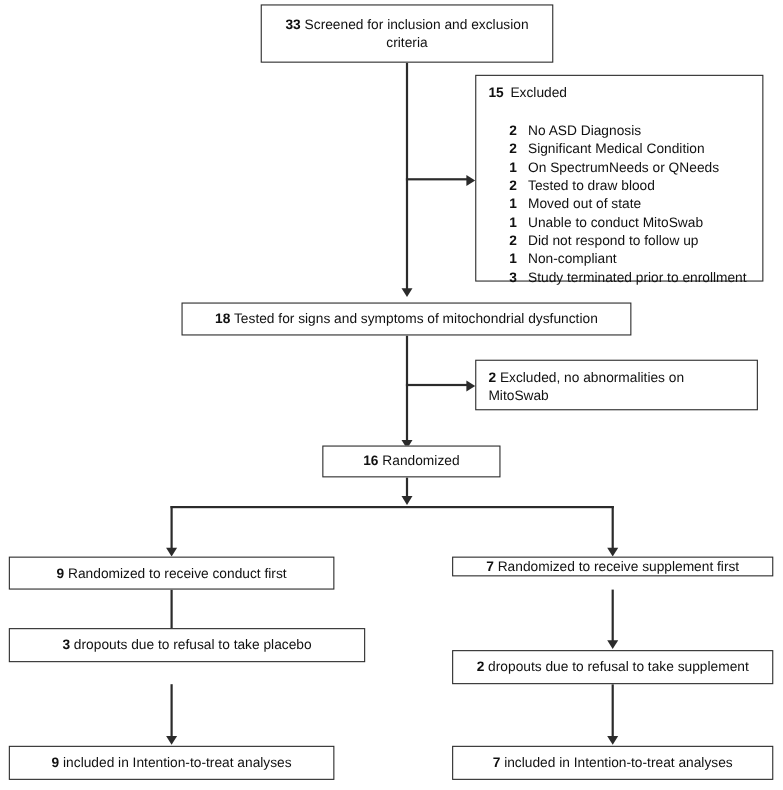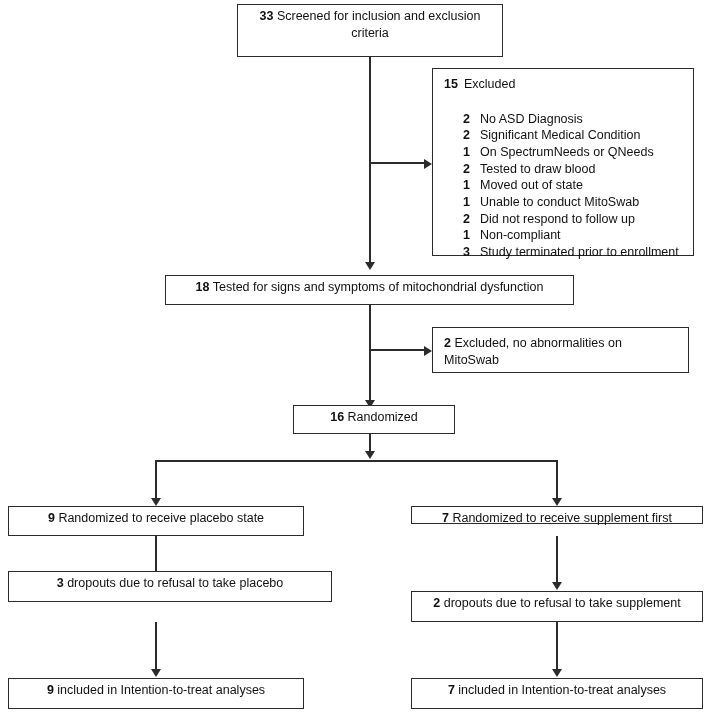--- a/index.html
+++ b/index.html
@@ -21,20 +21,21 @@
     box-sizing: border-box;
     border: 1px solid #2b2b2b;
     background: #ffffff;
     font-size: 12.5px;
     color: #111111;
     line-height: 1.32;
     z-index: 3;
   }
   .box-center {
     display: flex;
+    align-items: center;
     justify-content: center;
     text-align: center;
     padding: 3px 6px;
   }
   .box-left {
     padding: 7px 9px 7px 11px;
     text-align: left;
   }
   .num {
     font-weight: bold;
@@ -180,21 +181,21 @@
 
   <div class="vline" style="left:155px; top:460px; height:42px;"></div>
   <div class="arrow-down" style="left:151px; top:498px;"></div>
 
   <div class="vline" style="left:556px; top:460px; height:42px;"></div>
   <div class="arrow-down" style="left:552px; top:498px;"></div>
 
   <div class="box box-center" style="left:8px; top:506px; width:296px; height:30px;">
     <div>
       <span class="num">9</span>
-      <span>Randomized to receive placebo state</span>
+      <span>Randomized to receive conduct first</span>
     </div>
   </div>
 
   <div class="vline" style="left:155px; top:536px; height:47px;"></div>
   <div class="arrow-down" style="left:151px; top:582px;"></div>
 
   <div class="box box-center" style="left:8px; top:571px; width:324px; height:31px;">
     <div>
       <span class="num">3</span>
       <span>dropouts due to refusal to take placebo</span>

